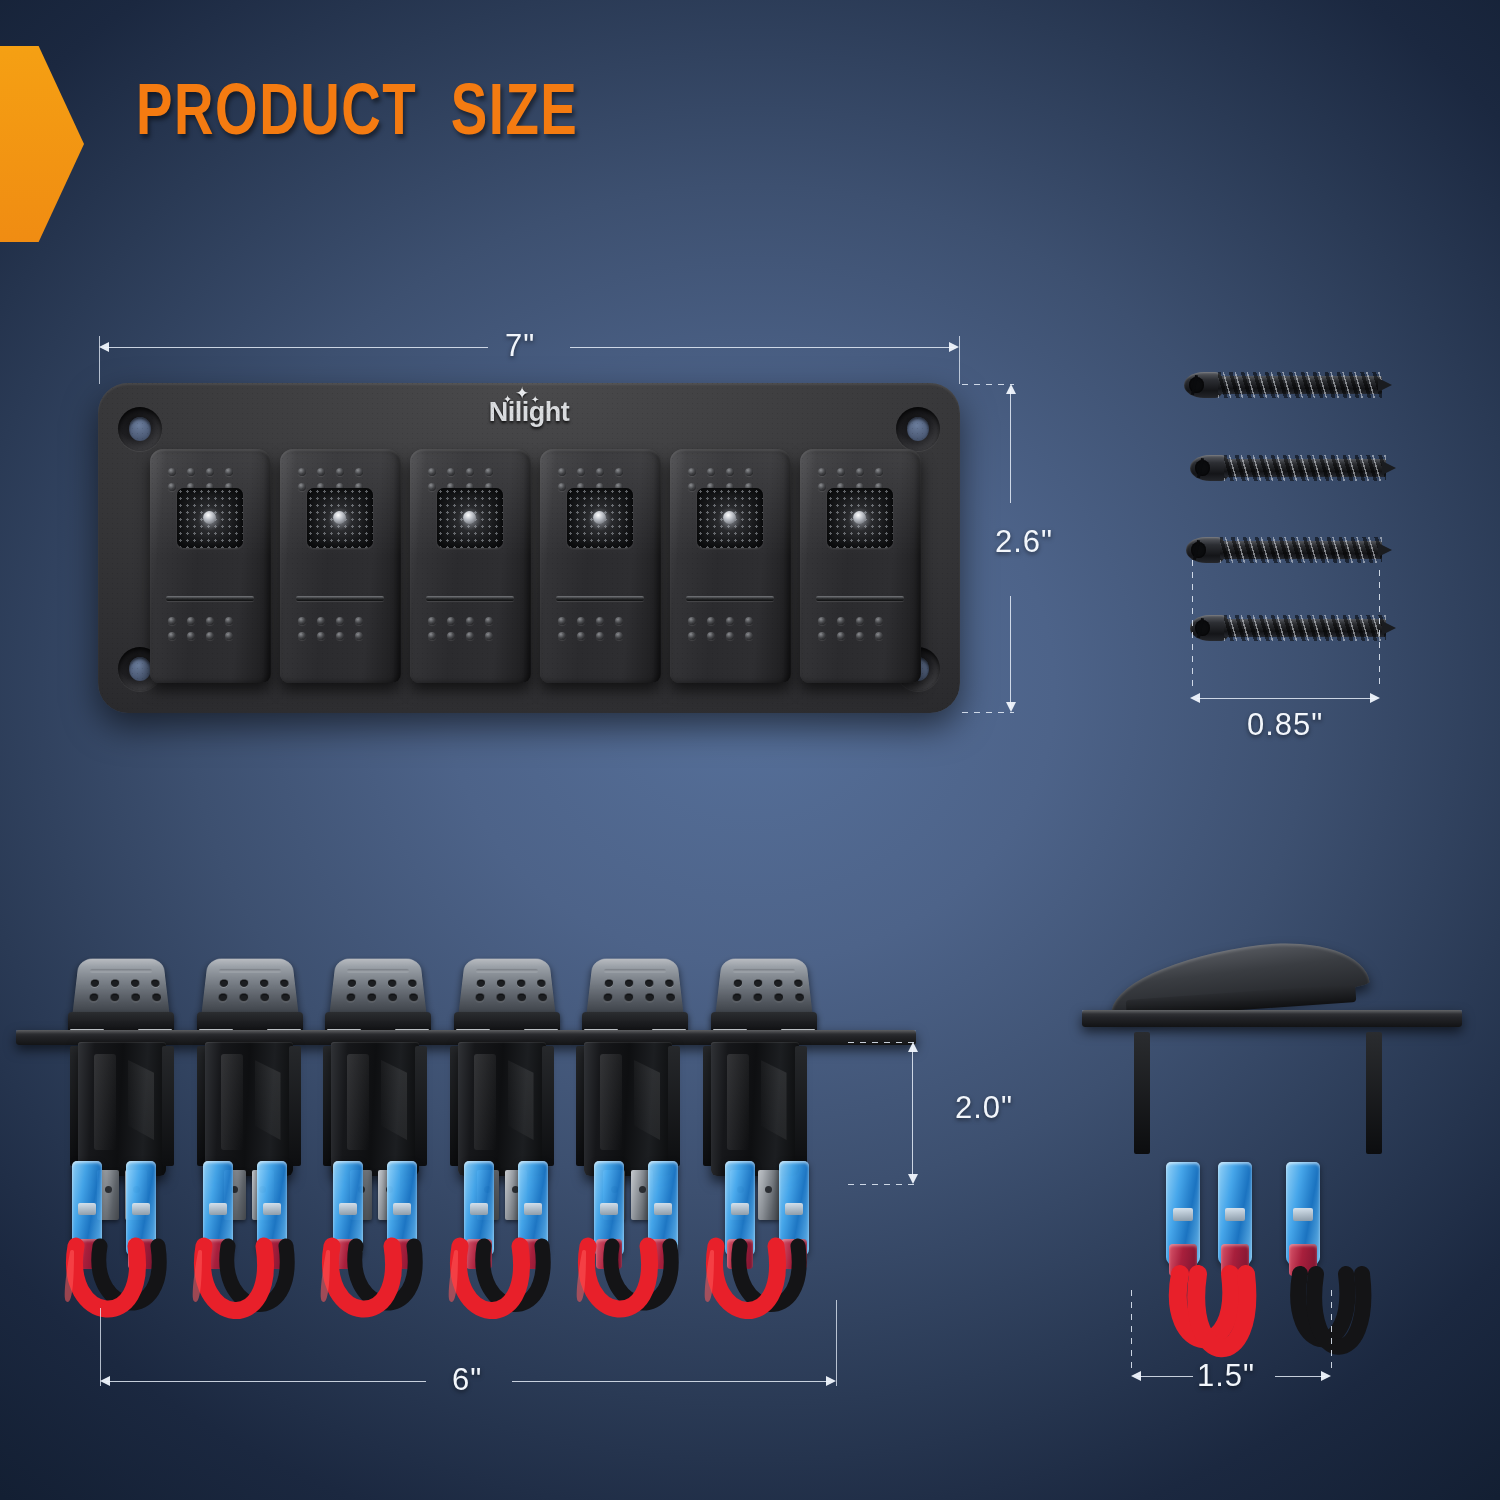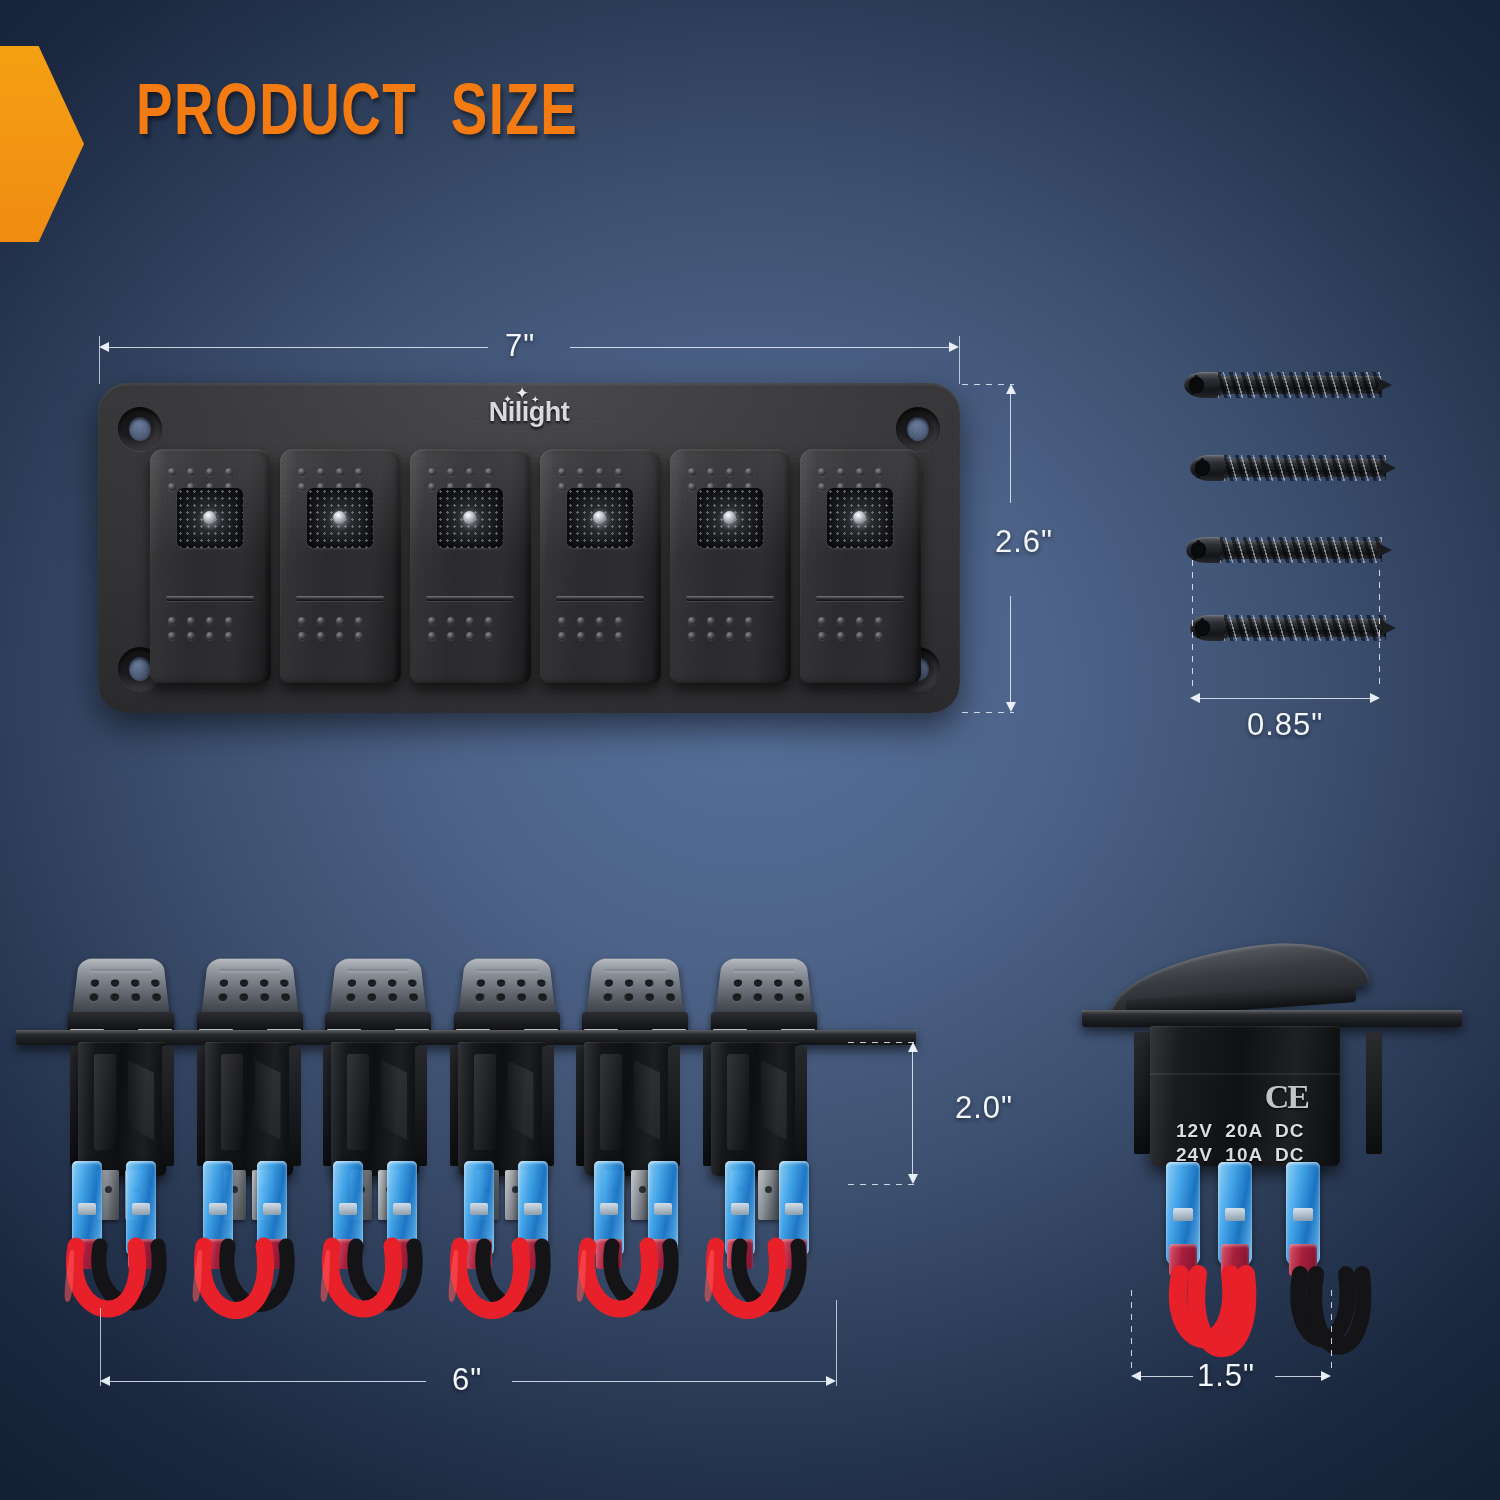--- a/index.html
+++ b/index.html
@@ -758,26 +758,20 @@
   </div>
 
   <div id="singleAssy">
     <div class="capLid"></div>
     <div class="lidUnder"></div>
     <div class="plate2"></div>
 
     <div class="clipL2"></div>
     <div class="clipR2"></div>
 
-    <div class="bigBody">
-      <div class="seam"></div>
-      <div class="ceMark">CE</div>
-      <div class="ratings">12V  20A  DC</div>
-      <div class="ratings" style="top:116px;">24V  10A  DC</div>
-    </div>
 
     <div class="sConn" style="left:76px;"></div>
     <div class="sConn" style="left:128px;"></div>
     <div class="sConn" style="left:196px;"></div>
     <div class="sFer" style="left:79px;"></div>
     <div class="sFer" style="left:131px;"></div>
     <div class="sFer" style="left:199px;"></div>
 
     <svg class="wireSvg2" viewBox="0 0 370 130">
       <g fill="none" stroke="#141416" stroke-width="16" stroke-linecap="round">

